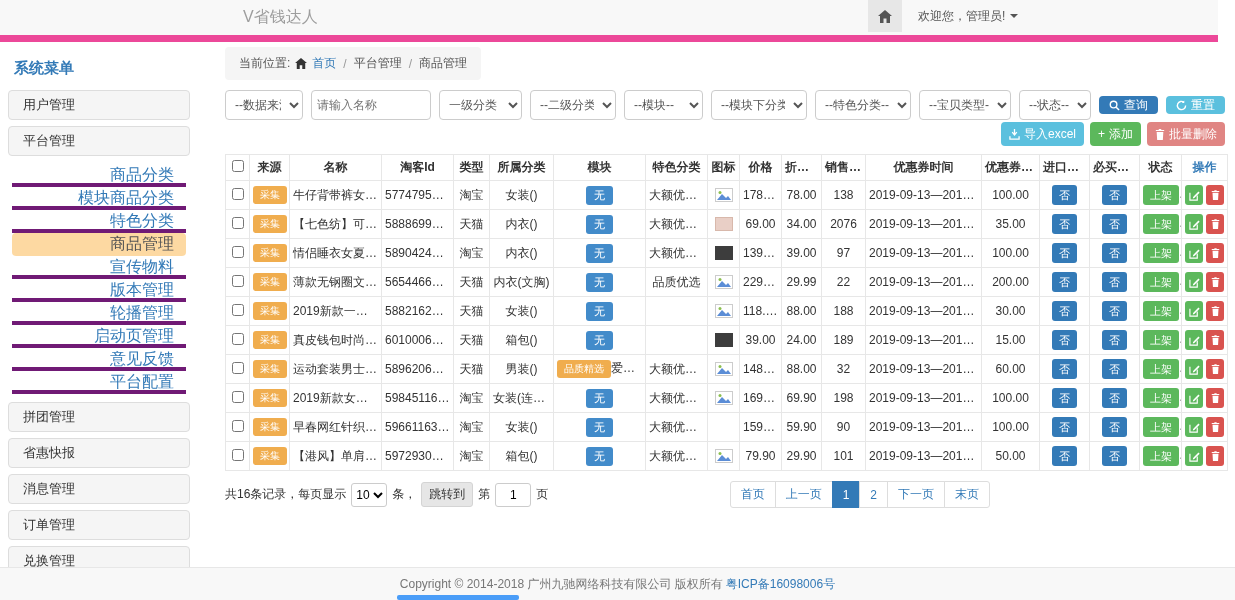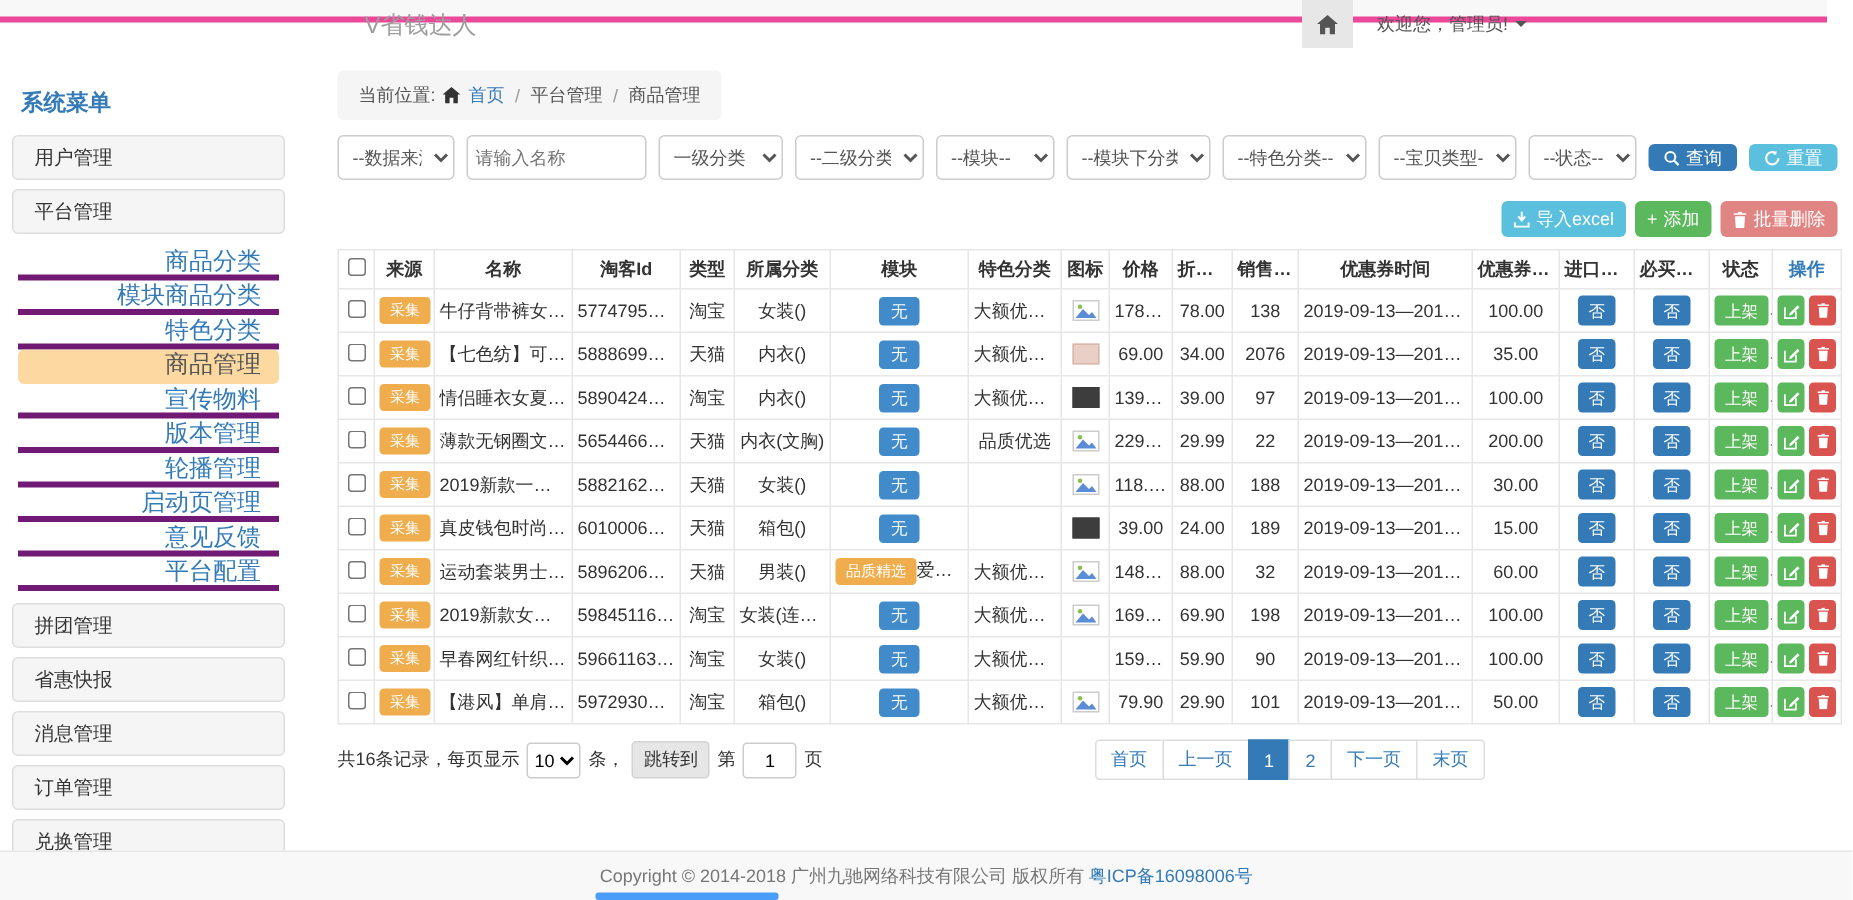--- a/index.html
+++ b/index.html
@@ -3,21 +3,21 @@
 <meta charset="utf-8">
 <style>
   * { box-sizing: border-box; margin: 0; padding: 0; }
   html,body { background:#fff; }
   .screen {
     position: relative; width: 1235px; height: 600px; overflow: hidden;
     background: #fff; font-family: "Liberation Sans","DejaVu Sans",sans-serif;
     font-size: 12px; color: #333;
   }
   
-  .topbar { position:absolute; top:0; left:0; right:17px; height:15px; background:#f8f8f8; border-bottom:4px solid #ec4899; z-index:4; }
+  .topbar { position:absolute; top:0; left:0; right:17px; height:42px; background:#f8f8f8; border-bottom:7px solid #ec4899; z-index:4; }
   .brand { position:absolute; left:243px; top:7px; font-size:16px; color:#9d9d9d; }
   .topbar-right { position:absolute; left:868px; top:0; height:32px; display:flex; align-items:center; }
   .home-box { width:34px; height:32px; background:#e7e7e7; display:flex; align-items:center; justify-content:center; cursor:pointer; }
   .welcome { margin-left:16px; color:#555; display:flex; align-items:center; gap:5px; cursor:pointer; }
   .caret { width:0; height:0; border-left:4px solid transparent; border-right:4px solid transparent; border-top:4px solid #555; }
   
   .sidebar { position:absolute; left:8px; top:45px; width:182px; z-index:1; }
   .sidebar-title { color:#337ab7; font-size:15px; font-weight:bold; padding:14px 6px 12px 6px; }
   .sb-header { height:30px; line-height:28px; background:#f5f5f5; border:1px solid #ddd; border-radius:4px; padding:0 14px; margin-bottom:6px; color:#333; cursor:pointer; font-size:13px; }
   .sb-sub { padding:2px 4px 8px 4px; }
@@ -28,21 +28,21 @@
   .breadcrumb { display:inline-flex; align-items:center; gap:5px; background:#f5f5f5; border-radius:4px; padding:8px 14px; margin-top:14px; color:#555; }
   .breadcrumb a { color:#337ab7; text-decoration:none; cursor:pointer; }
   .sep { color:#999; margin:0 2px; }
   .filter-row { display:flex; gap:8px; margin-top:10px; align-items:center; flex-wrap:nowrap; }
   .ctrl { height:30px; border:1px solid #ccc; border-radius:4px; background:#fff; color:#555; font-size:12px; padding:0 5px; font-family:inherit; }
   .btn { display:inline-flex; align-items:center; gap:4px; border:none; border-radius:4px; color:#fff; font-size:12px; padding:0 10px; height:18px; cursor:pointer; font-family:inherit; white-space:nowrap; }
   .btn.primary { background:#337ab7; }
   .btn.info { background:#5bc0de; }
   .btn.success { background:#5cb85c; }
   .btn.danger-muted { background:#e08583; }
-  .toolbar { display:flex; justify-content:flex-end; gap:6px; margin-top:14px; margin-bottom:8px; }
+  .toolbar { display:flex; justify-content:flex-end; gap:6px; margin-top:2px; margin-bottom:8px; }
   .toolbar .btn { height:24px; padding:0 8px; }
   
   .grid { width:100%; border-collapse:collapse; table-layout:fixed; }
   .grid th, .grid td { border:1px solid #e7e7e7; text-align:center; padding:4px 3px; font-size:12px; color:#333; overflow:hidden; white-space:nowrap; text-overflow:ellipsis; height:28px; vertical-align:middle; }
   .grid th { font-weight:bold; height:26px; }
   .grid th.op-col { color:#337ab7; }
   .badge-warn { display:inline-block; background:#f0ad4e; color:#fff; border-radius:3px; padding:2px 7px; font-size:10px; }
   .badge-none { display:inline-block; background:#428bca; color:#fff; border-radius:3px; padding:2px 8px; font-size:11px; }
   .btn-mini { display:inline-flex; align-items:center; justify-content:center; border:none; border-radius:3px; color:#fff; height:20px; padding:0 7px; font-size:11px; cursor:pointer; vertical-align:middle; font-family:inherit; }
   .btn-mini.blue { background:#337ab7; }

